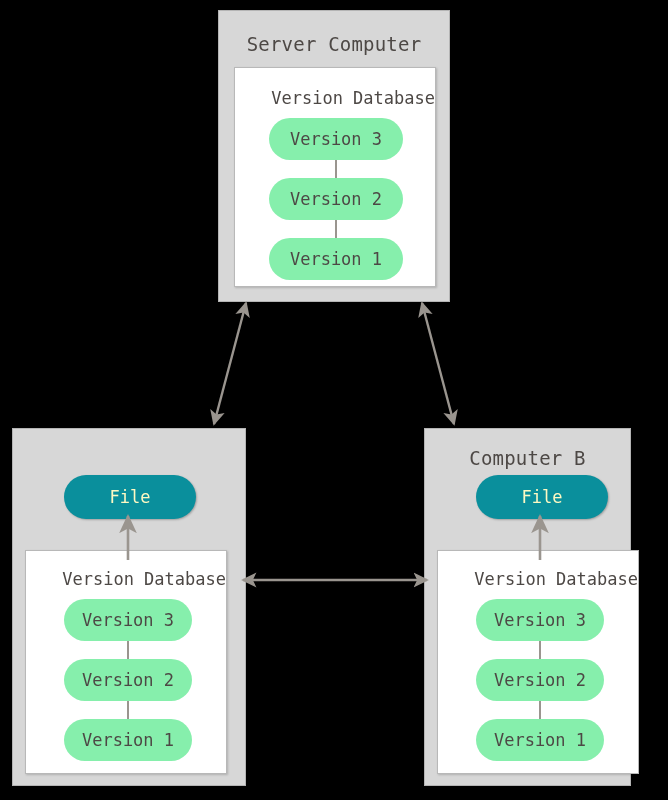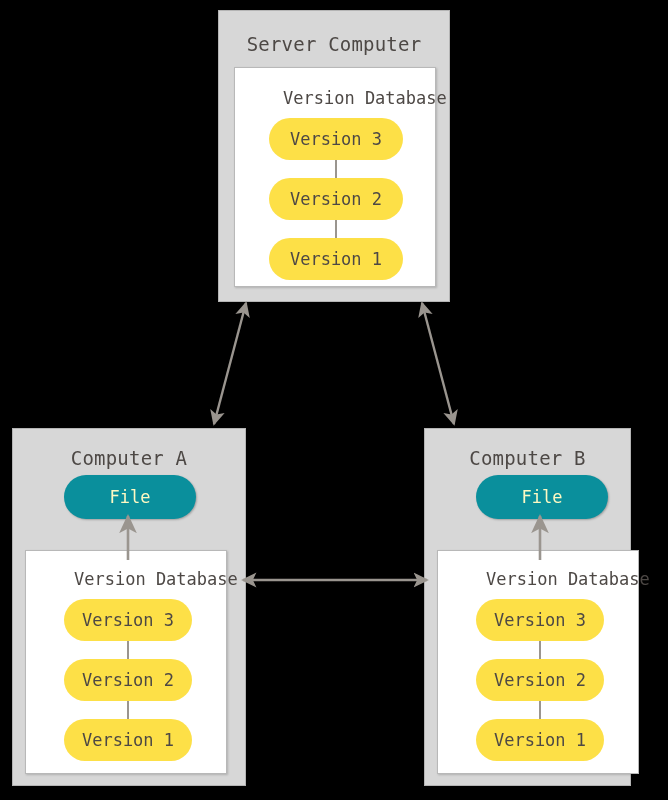--- a/index.html
+++ b/index.html
@@ -40,31 +40,30 @@
     position: absolute;
     background: #ffffff;
     border: 1px solid #b8b8b8;
     box-sizing: border-box;
     box-shadow: 1px 1px 2px rgba(0,0,0,0.18);
   }
   .vdb-title {
     position: absolute;
     left: 0;
     right: 0;
-    text-align: left;
+    text-align: right;
     color: #4d4845;
     font-size: 17px;
     white-space: nowrap;
-    padding-left: 48px;
   }
 
   
   .pill {
     position: absolute;
-    background: #fde047;
+    background: #86efac;
     border-radius: 999px;
     color: #4d4845;
     font-size: 17px;
     display: flex;
     align-items: center;
     justify-content: center;
     box-sizing: border-box;
     white-space: nowrap;
   }
   .pill.file-pill {
@@ -105,21 +104,20 @@
       <div class="vconnector" style="left:100px; top:92px; height:18px;"></div>
 
       <div class="pill" style="left:34px; top:110px; width:134px; height:42px;">Version 2</div>
       <div class="vconnector" style="left:100px; top:152px; height:18px;"></div>
 
       <div class="pill" style="left:34px; top:170px; width:134px; height:42px;">Version 1</div>
     </div>
   </div>
 
   <div class="computer-box" style="left:12px; top:428px; width:234px; height:358px;">
-    <div class="box-title" style="top:18px;">Computer A</div>
 
     <div class="pill file-pill" style="left:51px; top:46px; width:132px; height:44px;">File</div>
 
     <div class="vdb-box" style="left:12px; top:121px; width:202px; height:224px;">
       <div class="vdb-title" style="top:18px;">Version Database</div>
 
       <div class="pill" style="left:38px; top:48px; width:128px; height:42px;">Version 3</div>
       <div class="vconnector" style="left:101px; top:90px; height:18px;"></div>
 
       <div class="pill" style="left:38px; top:108px; width:128px; height:42px;">Version 2</div>

